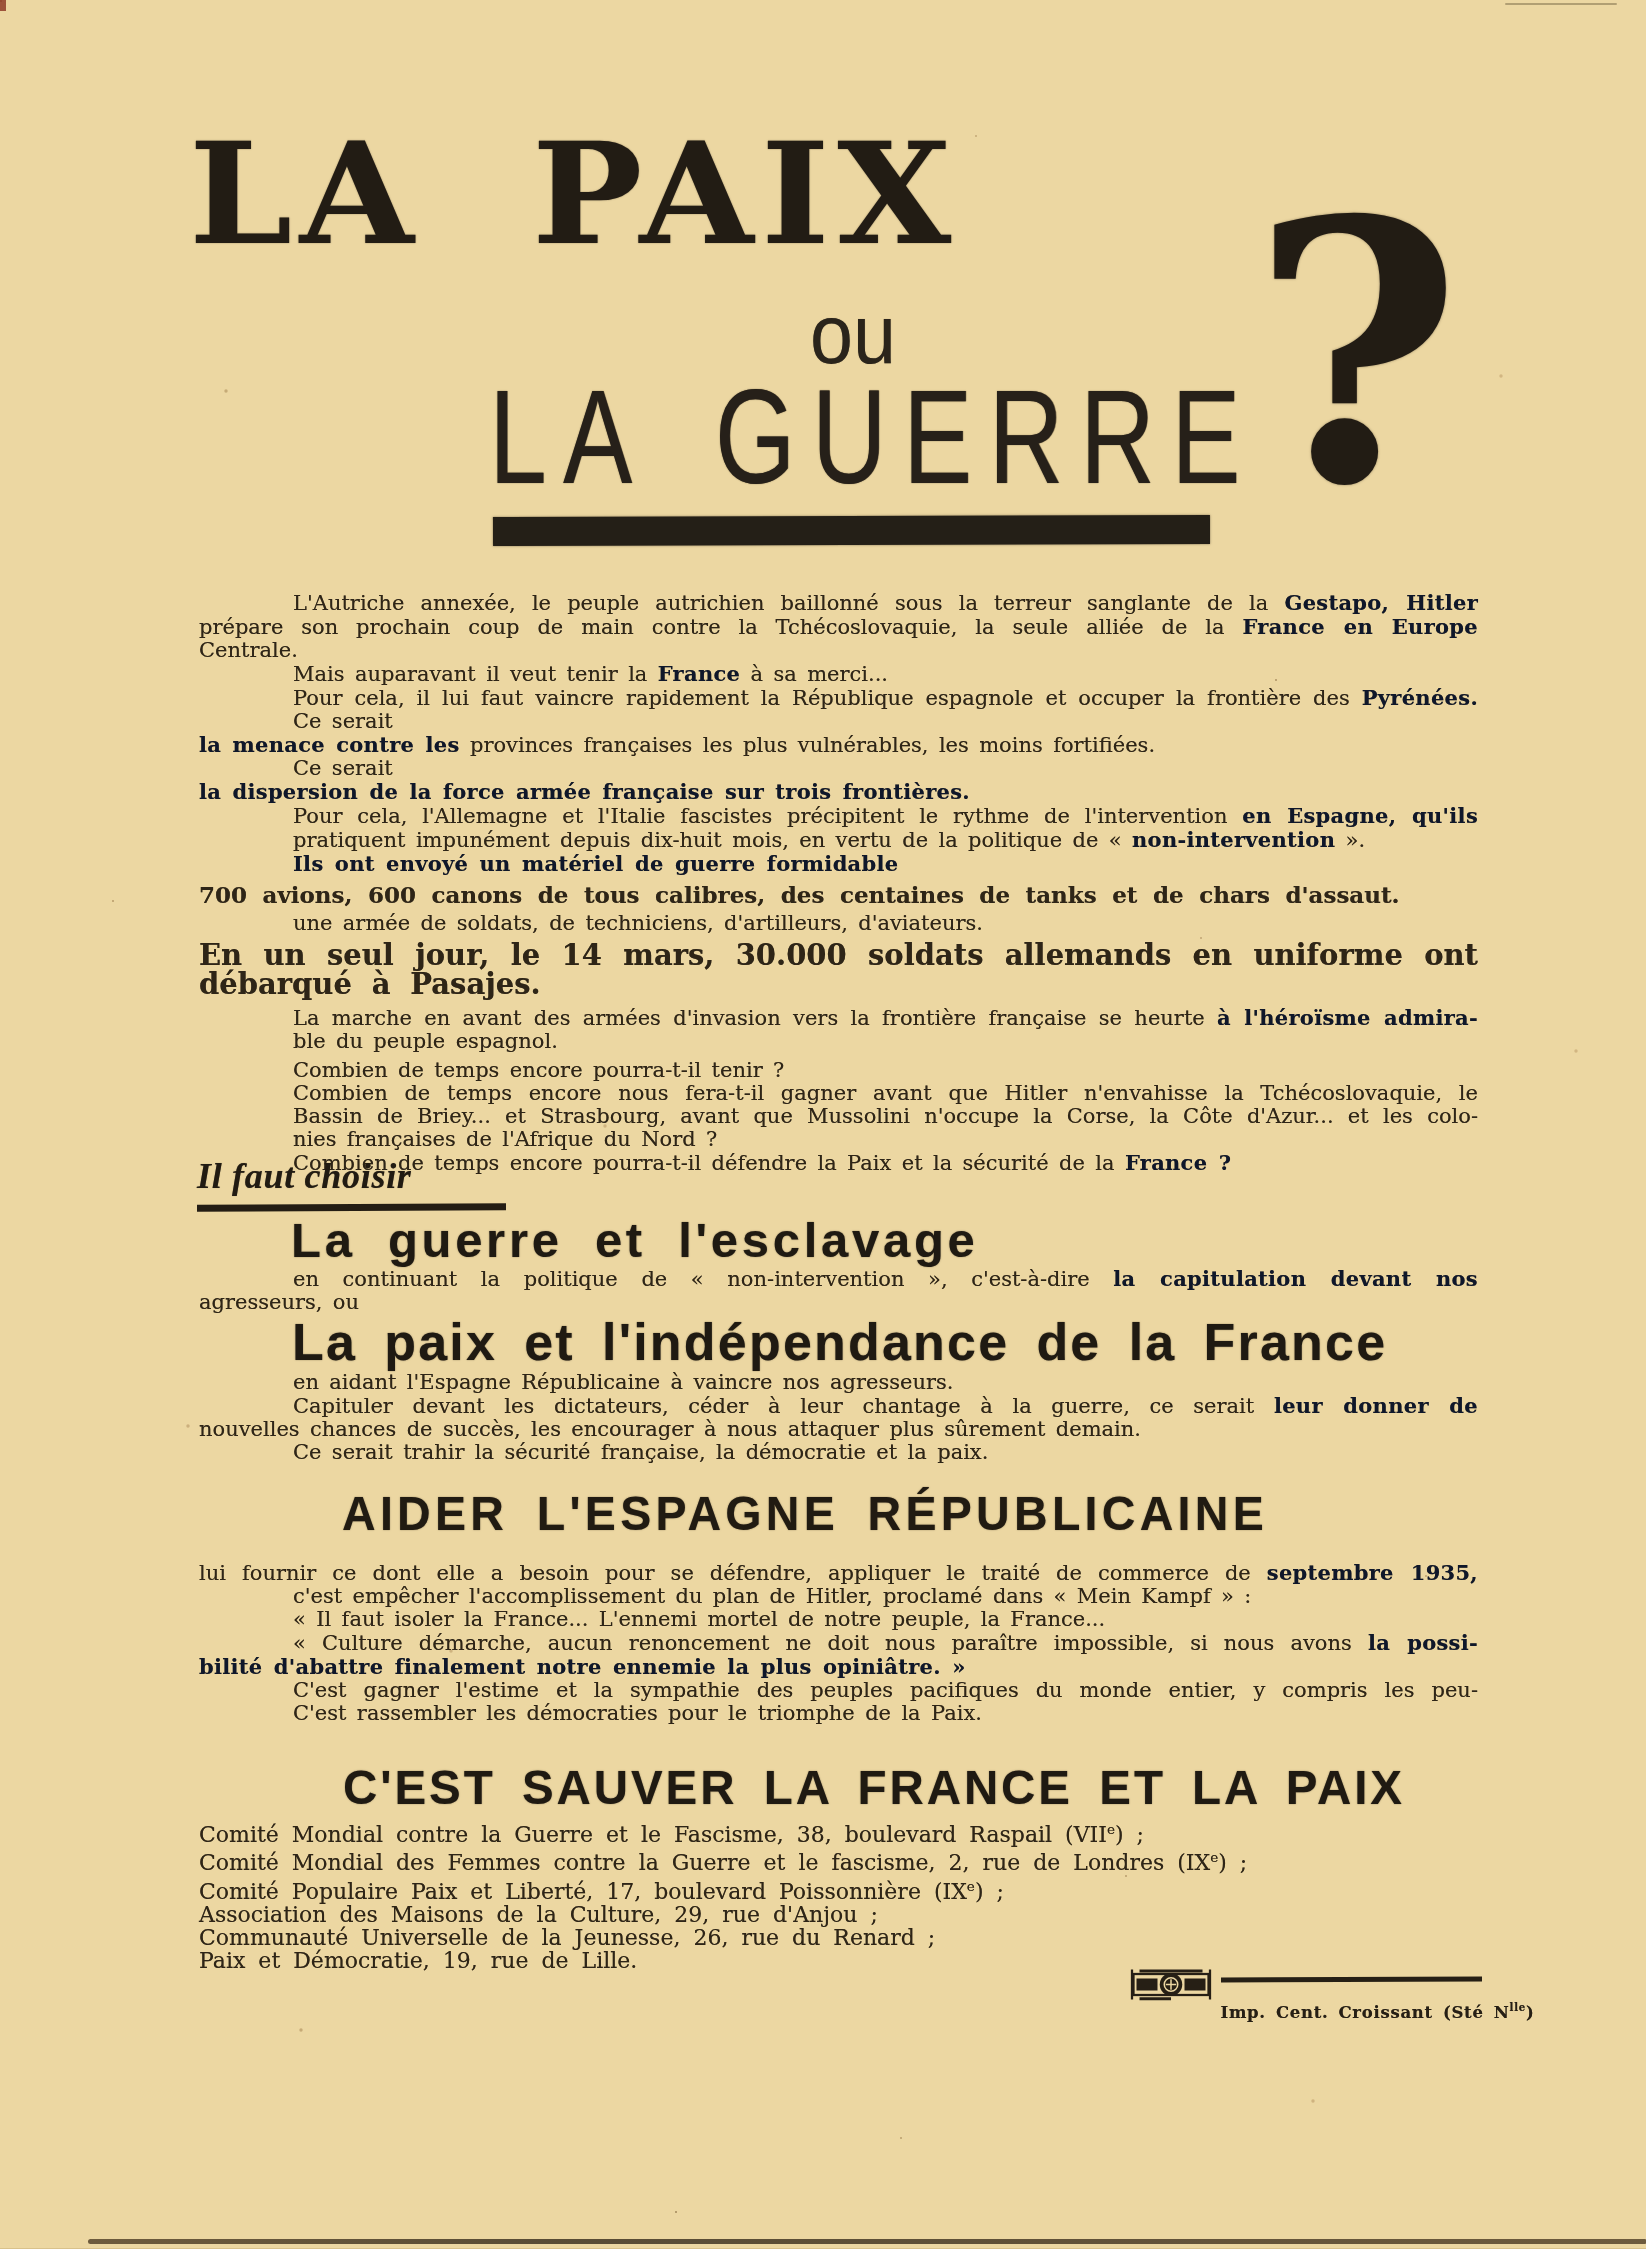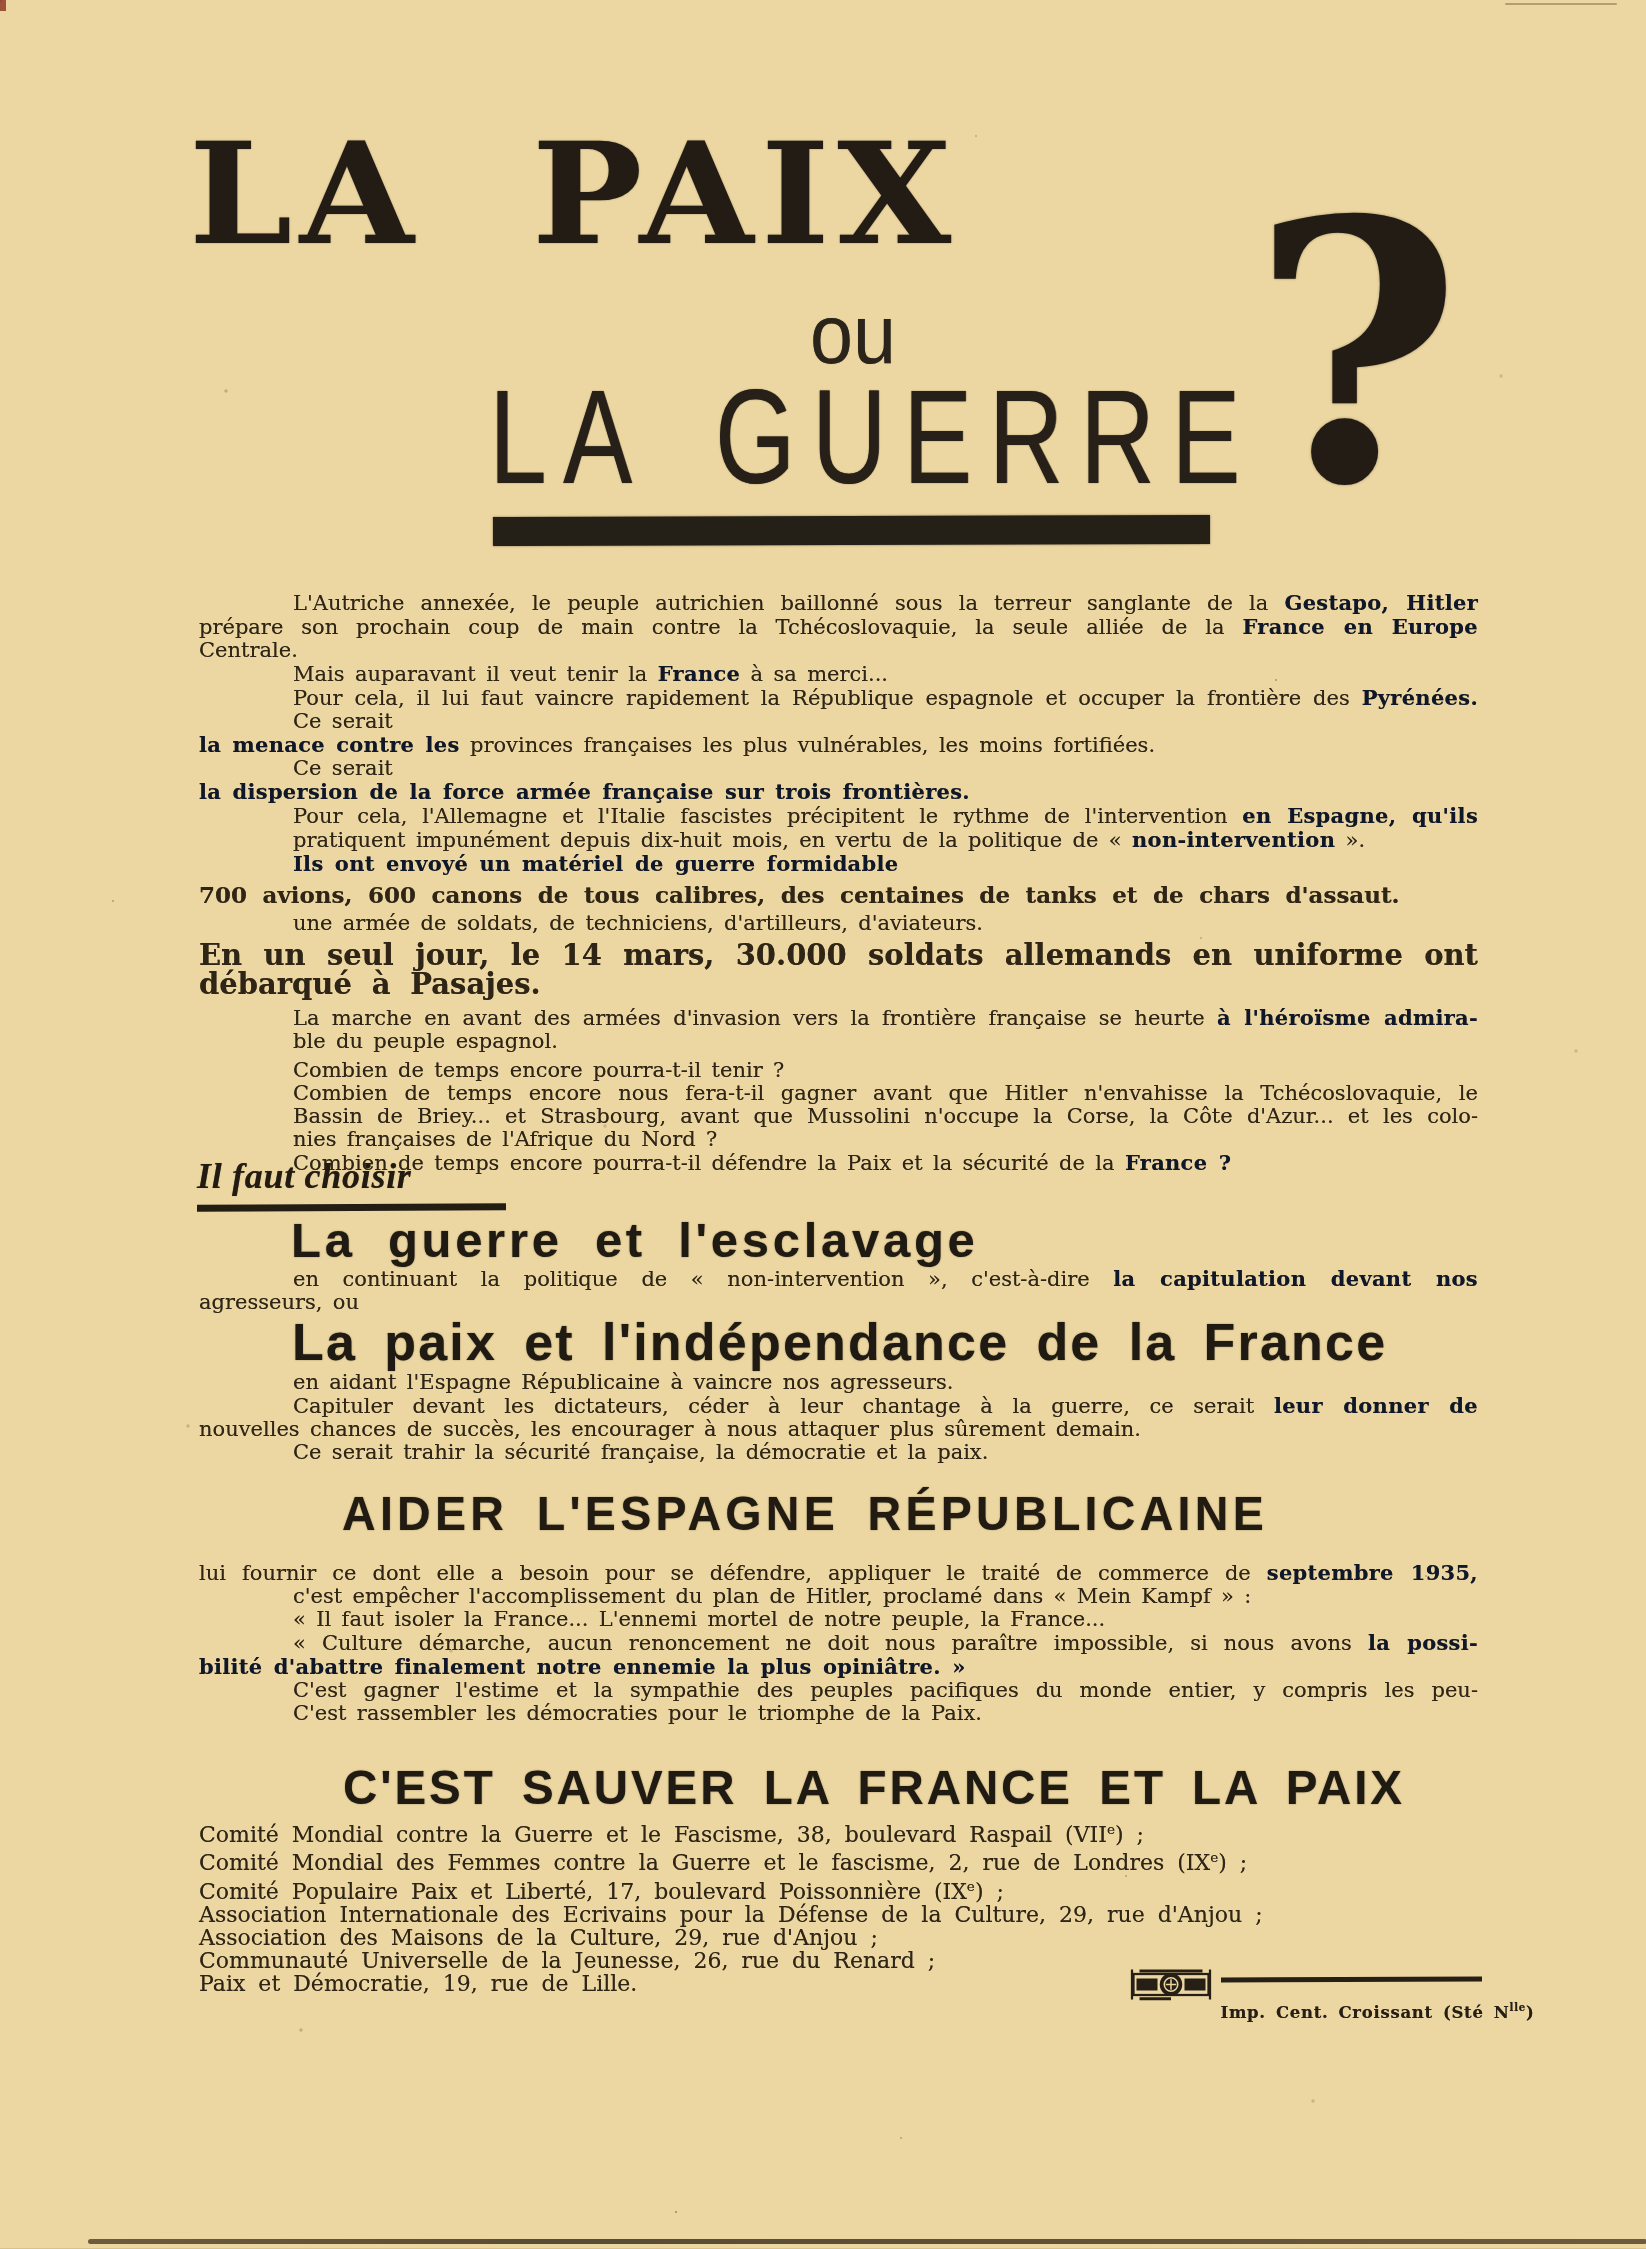--- a/index.html
+++ b/index.html
@@ -148,21 +148,20 @@
     <div class="ln"><span class="b">bilité d'abattre finalement notre ennemie la plus opiniâtre. »</span></div>
     <div class="ln in full"><span>C'est gagner l'estime et la sympathie des peuples pacifiques du monde entier, y compris les peu-</span></div>
     <div class="ln in"><span>C'est rassembler les démocraties pour le triomphe de la Paix.</span></div>
   </div>
 
 <div class="h-sauver">C'EST SAUVER LA FRANCE ET LA PAIX</div>
 <div class="col" style="left:199px;top:1818px;" id="col-list">
     <div class="ln"><span>Comité Mondial contre la Guerre et le Fascisme, 38, boulevard Raspail (VII</span><span class="sup">e</span><span>) ;</span></div>
     <div class="ln"><span>Comité Mondial des Femmes contre la Guerre et le fascisme, 2, rue de Londres (IX</span><span class="sup">e</span><span>) ;</span></div>
     <div class="ln"><span>Comité Populaire Paix et Liberté, 17, boulevard Poissonnière (IX</span><span class="sup">e</span><span>) ;</span></div>
-    <div class="ln"><span>Association Internationale des Ecrivains pour la Défense de la Culture, 29, rue d'Anjou ;</span></div>
     <div class="ln"><span>Association des Maisons de la Culture, 29, rue d'Anjou ;</span></div>
     <div class="ln"><span>Communauté Universelle de la Jeunesse, 26, rue du Renard ;</span></div>
     <div class="ln"><span>Paix et Démocratie, 19, rue de Lille.</span></div>
   </div>
 
 <div class="printer">
   <svg width="84" height="39" viewBox="0 0 112 52">
     <g fill="none" stroke="#261f15" stroke-width="3">
       <rect x="6" y="12" width="100" height="28"></rect>
       <line x1="4" y1="6" x2="4" y2="46"></line>

